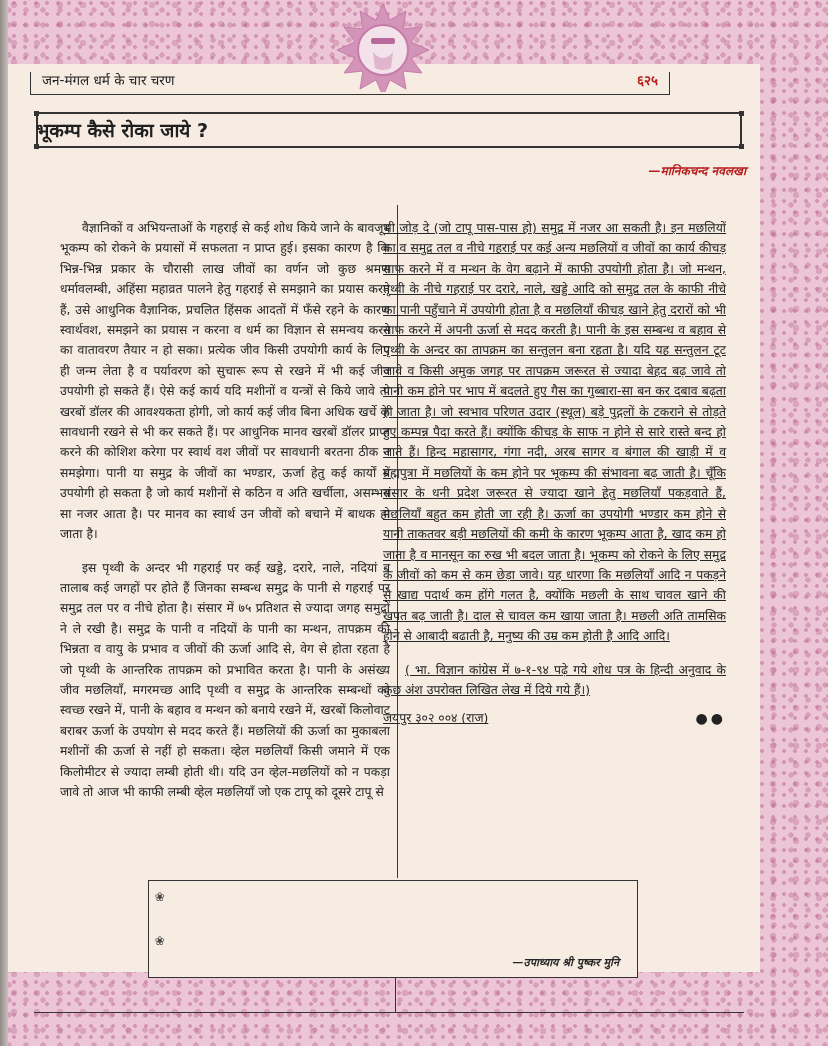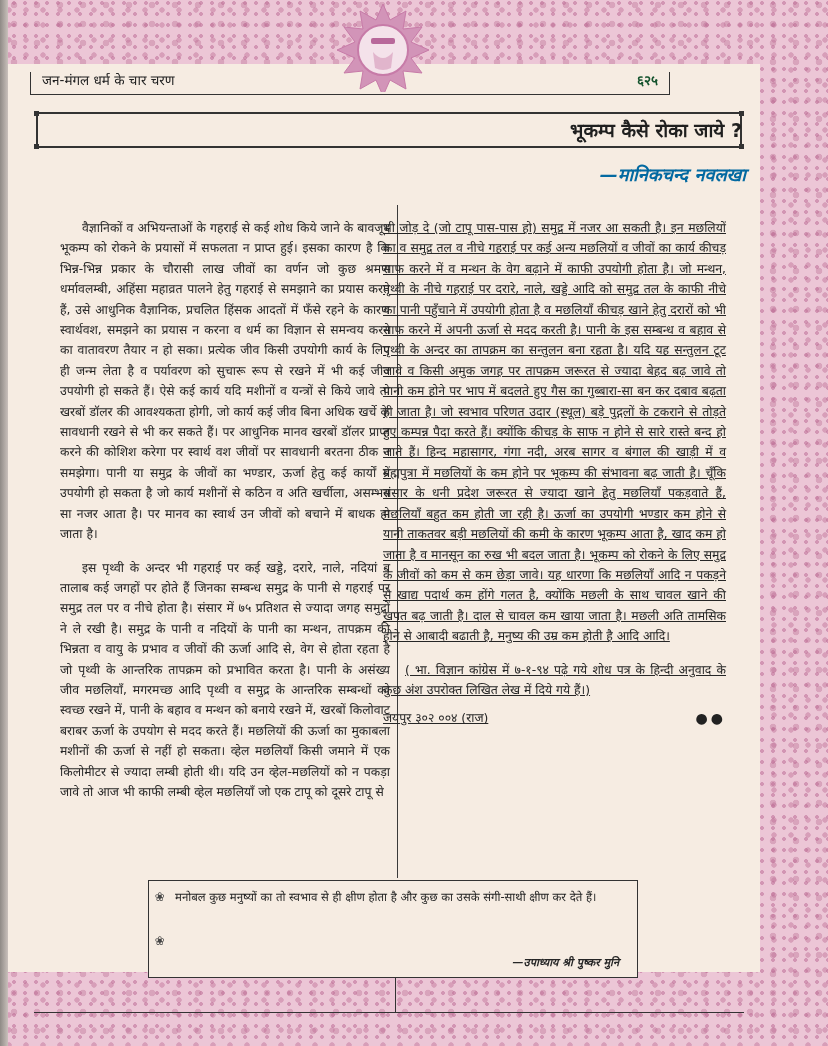--- a/index.html
+++ b/index.html
@@ -34,41 +34,41 @@
   .run-header {
     position:absolute; left:30px; top:68px; width:640px; height:26px;
     border-bottom:1.2px solid #333;
   }
   .run-header .bar-l { position:absolute; left:0; top:4px; width:1.2px; height:22px; background:#333; }
   .run-header .bar-r { position:absolute; right:0; top:4px; width:1.2px; height:22px; background:#333; }
   .run-title {
     position:absolute; left:12px; top:3px; font-size:13.5px; color:#222;
   }
   .page-num {
-    position:absolute; right:12px; top:3px; font-size:13.5px; color:#14532d; font-weight:bold;
+    position:absolute; right:12px; top:3px; font-size:13.5px; color:#b91c1c; font-weight:bold;
   }
   
   .title-box {
     position:absolute; left:36px; top:112px; width:706px; height:32px;
     border-top:2px solid #333; border-bottom:2px solid #333;
   }
   .title-box .side-l, .title-box .side-r {
     position:absolute; top:2px; width:2px; height:30px; background:#333;
   }
   .title-box .side-l { left:0; } .title-box .side-r { right:0; }
   .title-box .knob {
     position:absolute; width:5px; height:5px; background:#333;
   }
   .title-text {
-    position:absolute; left:0; right:0; top:3px; text-align:right;
+    position:absolute; left:0; right:0; top:3px; text-align:left;
     font-size:19px; font-weight:bold; color:#1f1f1f;
   }
   .author {
-    position:absolute; right:82px; top:162px; font-size:18px; font-style:italic;
-    font-weight:bold; color:#0369a1;
+    position:absolute; right:82px; top:162px; font-size:12px; font-style:italic;
+    font-weight:bold; color:#b91c1c;
   }
   
   .col {
     position:absolute; top:205px; font-size:12.3px; line-height:20.4px; color:#262626;
     text-align:justify;
   }
   .col-left { left:60px; width:330px; }
   .col-right { left:383px; width:343px;text-decoration:underline; }
   .col p { margin:13px 0 7px 0; text-indent:22px; }
   .col p.first { text-indent:0; }
@@ -144,21 +144,20 @@
       <span class="dots">●●</span>
     </div>
   </div>
 </div>
 
 <div class="bottom-tick"></div>
 
 <div class="quote-box">
   <div class="qline" style="top:6px;">
     <span class="bullet">❀</span>
-    <span>मनोबल कुछ मनुष्यों का तो स्वभाव से ही क्षीण होता है और कुछ का उसके संगी-साथी क्षीण कर देते हैं।</span>
   </div>
   <div class="qline" style="top:50px;">
     <span class="bullet">❀</span>
   </div>
   <div class="quote-sig">—उपाध्याय श्री पुष्कर मुनि</div>
 </div>
 
 <div class="bottom-rule"></div>
 
 </body></html>

